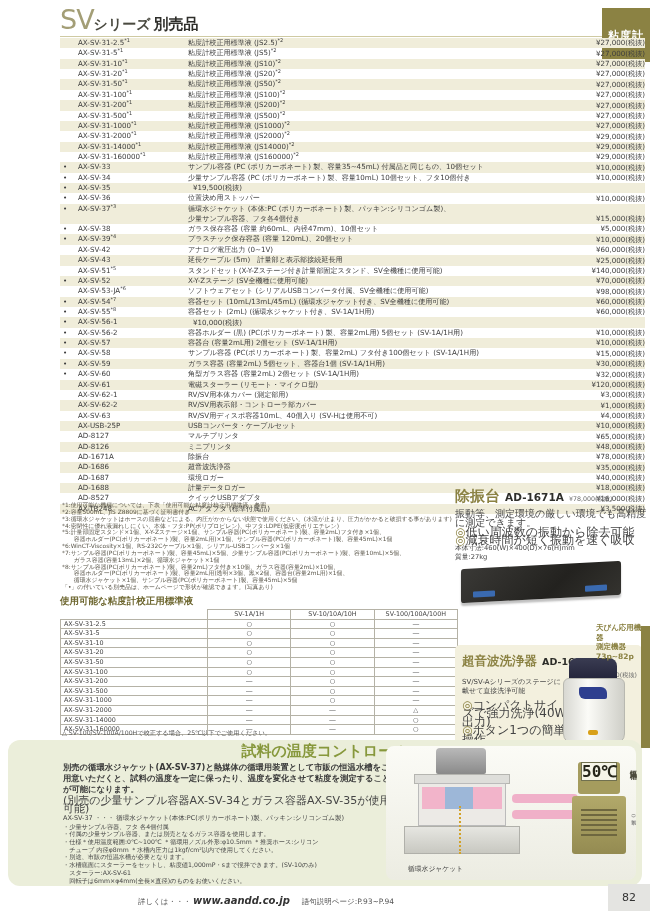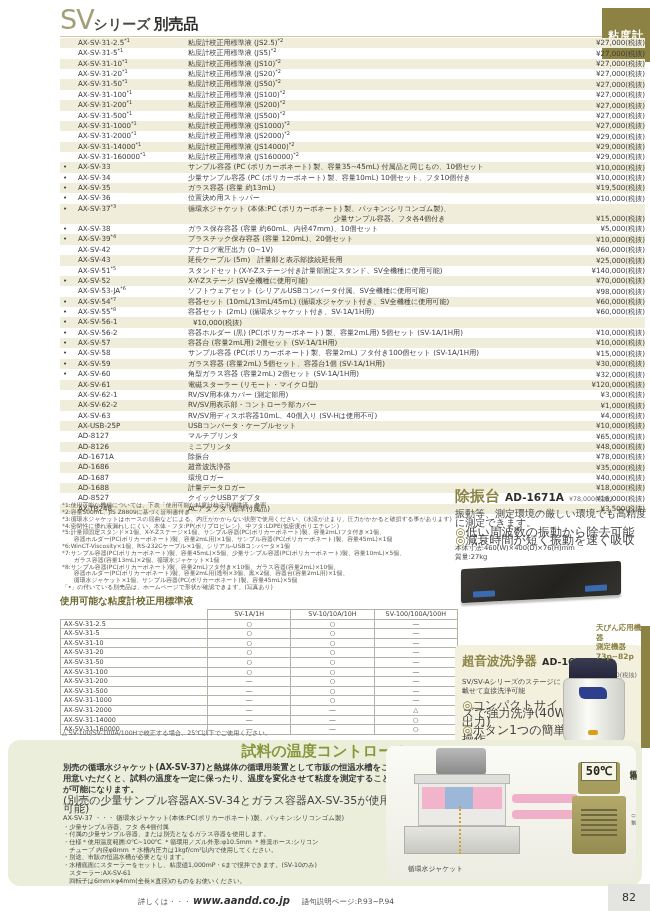--- a/index.html
+++ b/index.html
@@ -15,21 +15,21 @@
            color:#fff;font-size:11px;font-weight:bold;display:flex;align-items:center;
            justify-content:center;letter-spacing:1px;}
   
   #product-list{position:absolute;left:60px;top:38px;width:585px;}
   .prow{display:flex;align-items:flex-start;min-height:10px;line-height:10px;font-size:7.1px;color:#3d3d3d;}
   .prow.odd{background:#f0edda;}
   .b{width:15px;padding-left:3px;font-size:7px;}
   .c{width:110px;white-space:nowrap;}
   sup{font-size:5px;line-height:1;}
   .d{flex:1;white-space:nowrap;}
-  .d2{display:block;text-align:center;}
+  .d2{display:block;}
   .p{margin-left:5px;text-align:right;white-space:nowrap;align-self:flex-end;}
   
   #footnotes{position:absolute;left:62px;top:502px;width:398px;font-size:5.9px;line-height:6.85px;color:#5a564a;}
   .fn-line{white-space:nowrap;}
   
   .compat-title{position:absolute;left:60px;top:595px;font-size:9.5px;font-weight:bold;color:#6e6730;}
   .compat-table{position:absolute;left:60px;top:609px;width:398px;border-collapse:collapse;
                 font-size:6.4px;color:#444;table-layout:fixed;}
   .compat-table th,.compat-table td{border:1px solid #b5b2a6;height:8.6px;line-height:8.6px;
                 padding:0 3px;font-weight:normal;text-align:center;overflow:hidden;}
@@ -90,21 +90,21 @@
   .dev-water{position:absolute;left:3px;top:3px;right:3px;height:22px;background:#f2b4ca;}
   .dev-sample{position:absolute;left:26px;top:3px;width:28px;height:22px;background:#9db7d8;}
   .dev-base{position:absolute;left:8px;top:78px;width:114px;height:26px;
             background:linear-gradient(#e6e6e1,#c8c8c1);border:1px solid #b0b0aa;}
   .dev-dots{position:absolute;left:63px;top:58px;width:0;height:48px;border-left:2px dotted #d2a22a;}
   .tube{position:absolute;left:126px;height:9px;width:66px;background:#f0a8c4;border-radius:4px;opacity:0.9;}
   .tube.t1{top:48px;} .tube.t2{top:64px;}
   .bath{position:absolute;left:186px;top:12px;width:54px;height:94px;}
   .bath-top{width:42px;height:32px;margin:0 auto;background:#a59c5e;border-radius:3px;}
   .bath-screen{margin:4px 3px 0 3px;height:17px;background:#f6f5e8;border:1px solid #70704f;
-               font-size:12px;font-weight:bold;color:#26261a;text-align:center;line-height:17px;
+               font-size:16px;font-weight:bold;color:#26261a;text-align:center;line-height:17px;
                font-family:"DejaVu Sans Mono",monospace;}
   .bath-body{width:54px;height:58px;background:linear-gradient(#b2a96a,#948b51);border-radius:3px;
              margin-top:2px;position:relative;}
   .bath-vents{position:absolute;left:9px;top:13px;width:36px;height:28px;
               background:repeating-linear-gradient(180deg,#6e673f 0 2px,transparent 2px 5px);}
   .lbl-bath{position:absolute;left:242px;top:18px;writing-mode:vertical-rl;font-size:7px;
             font-weight:bold;color:#4a4a3a;letter-spacing:1px;}
   .lbl-bath-sub{position:absolute;left:244px;top:68px;writing-mode:vertical-rl;font-size:4.8px;color:#666;}
   .lbl-jacket{position:absolute;left:22px;top:118px;font-size:6.8px;color:#3a3a3a;}
   
@@ -205,21 +205,20 @@
   </div>
       <div class="prow">
     <span class="b">•</span>
     <span class="c"><span class="ct">AX-SV-34</span><sup class="cs"></sup></span>
     <span class="d"><span class="dt">少量サンプル容器 (PC (ポリカーボネート) 製、容量10mL) 10個セット、フタ10個付き</span><sup class="ds"></sup></span>
     <span class="p">¥10,000(税抜)</span>
   </div>
       <div class="prow odd">
     <span class="b">•</span>
     <span class="c"><span class="ct">AX-SV-35</span><sup class="cs"></sup></span>
-    <span class="d"><span class="dt">ガラス容器 (容量 約13mL)</span><sup class="ds"></sup></span>
     <span class="p">¥19,500(税抜)</span>
   </div>
       <div class="prow">
     <span class="b">•</span>
     <span class="c"><span class="ct">AX-SV-36</span><sup class="cs"></sup></span>
     <span class="d"><span class="dt">位置決め用ストッパー</span><sup class="ds"></sup></span>
     <span class="p">¥10,000(税抜)</span>
   </div>
       <div class="prow odd">
     <span class="b">•</span>

